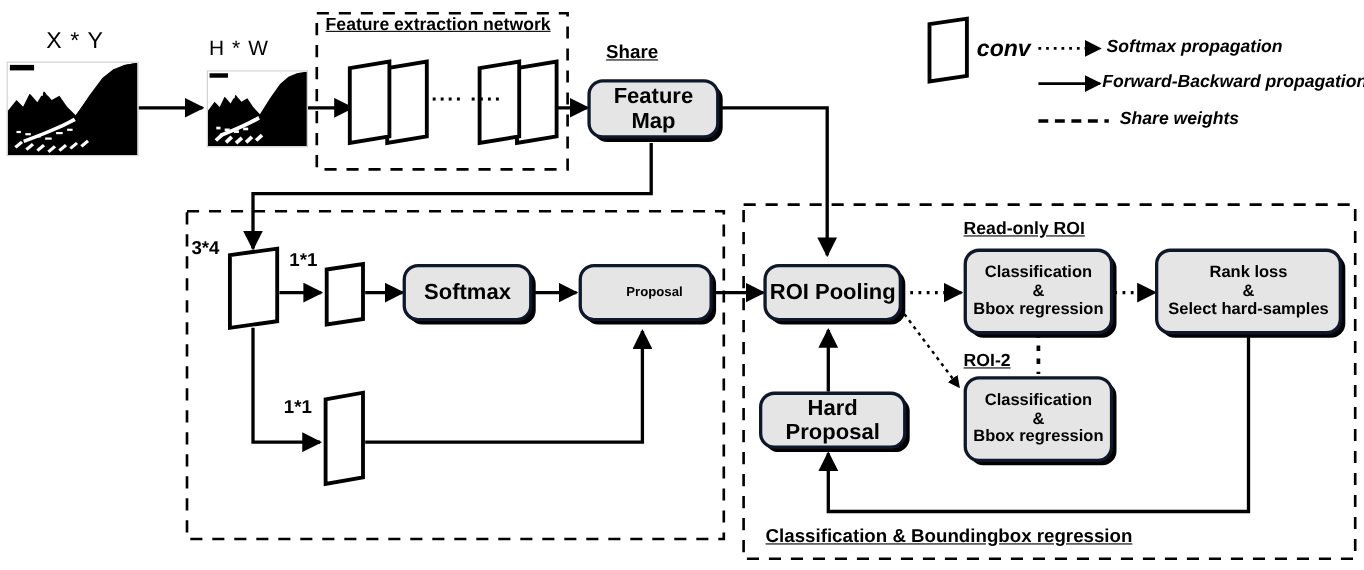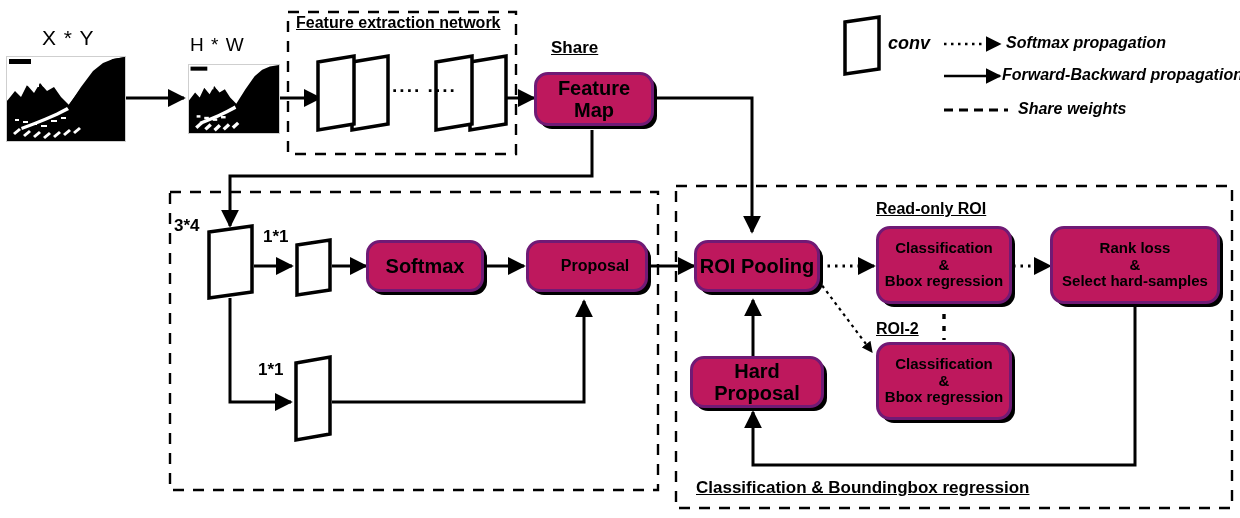--- a/index.html
+++ b/index.html
@@ -3,22 +3,22 @@
 <meta charset="utf-8">
 <style>
   html,body{margin:0;padding:0;background:#ffffff;}
   body{width:1240px;height:518px;position:relative;overflow:hidden;
        font-family:"Liberation Sans",sans-serif;color:#000;}
   #stage{position:absolute;left:0;top:0;width:1240px;height:518px;}
   #svg{position:absolute;left:0;top:0;width:1240px;height:518px;}
   .lbl{position:absolute;white-space:nowrap;font-weight:700;}
   .ul{text-decoration:underline;}
   .italic{font-style:italic;}
-  .rbox{position:absolute;box-sizing:border-box;background:#be185d;
-        border:3px solid #701a75;border-radius:14px;
+  .rbox{position:absolute;box-sizing:border-box;background:#e5e5e5;
+        border:3px solid #0f172a;border-radius:14px;
         box-shadow:4px 4px 0 -1px #000;
         display:flex;align-items:center;justify-content:center;
         text-align:center;font-weight:700;line-height:1.12;}
   .multi{flex-direction:column;}
   .sceneimg{position:absolute;background:#fff;border:1px solid #cfcfcf;overflow:hidden;}
 </style>
 </head>
 <body>
 
 <div id="stage">
@@ -161,21 +161,21 @@
   </div>
 
   <div class="lbl" style="left:174px;top:216px;font-size:17px;">3*4</div>
   <div class="lbl" style="left:263px;top:227px;font-size:17px;">1*1</div>
   <div class="lbl" style="left:258px;top:360px;font-size:17px;">1*1</div>
 
   <div class="rbox" style="left:366px;top:240px;width:118px;height:52px;font-size:20px;">
     <span>Softmax</span>
   </div>
 
-  <div class="rbox" style="left:526px;top:240px;width:122px;height:52px;font-size:16px;padding-left:16px;">
+  <div class="rbox" style="left:526px;top:240px;width:122px;height:52px;font-size:12px;padding-left:16px;">
     <span>Proposal</span>
   </div>
 
 
   <div class="rbox" style="left:690px;top:356px;width:134px;height:52px;font-size:20px;">
     <span>Hard Proposal</span>
   </div>
 
   <div class="rbox" style="left:694px;top:240px;width:126px;height:52px;font-size:20px;">
     <span>ROI Pooling</span>
@@ -198,18 +198,18 @@
   </div>
 
   <div class="rbox multi" style="left:1050px;top:226px;width:170px;height:78px;font-size:15px;">
     <span>Rank loss</span>
     <span>&amp;</span>
     <span>Select hard-samples</span>
   </div>
 
   <div class="lbl ul" style="left:696px;top:478px;font-size:17px;">Classification &amp; Boundingbox regression</div>
 
-  <div class="lbl italic" style="left:888px;top:33px;font-size:18px;">conv</div>
+  <div class="lbl italic" style="left:888px;top:33px;font-size:21px;">conv</div>
   <div class="lbl italic" style="left:1006px;top:34px;font-size:16px;">Softmax propagation</div>
   <div class="lbl italic" style="left:1002px;top:66px;font-size:16px;">Forward-Backward propagation</div>
   <div class="lbl italic" style="left:1018px;top:100px;font-size:16px;">Share weights</div>
 
 </div>
 
 </body></html>

